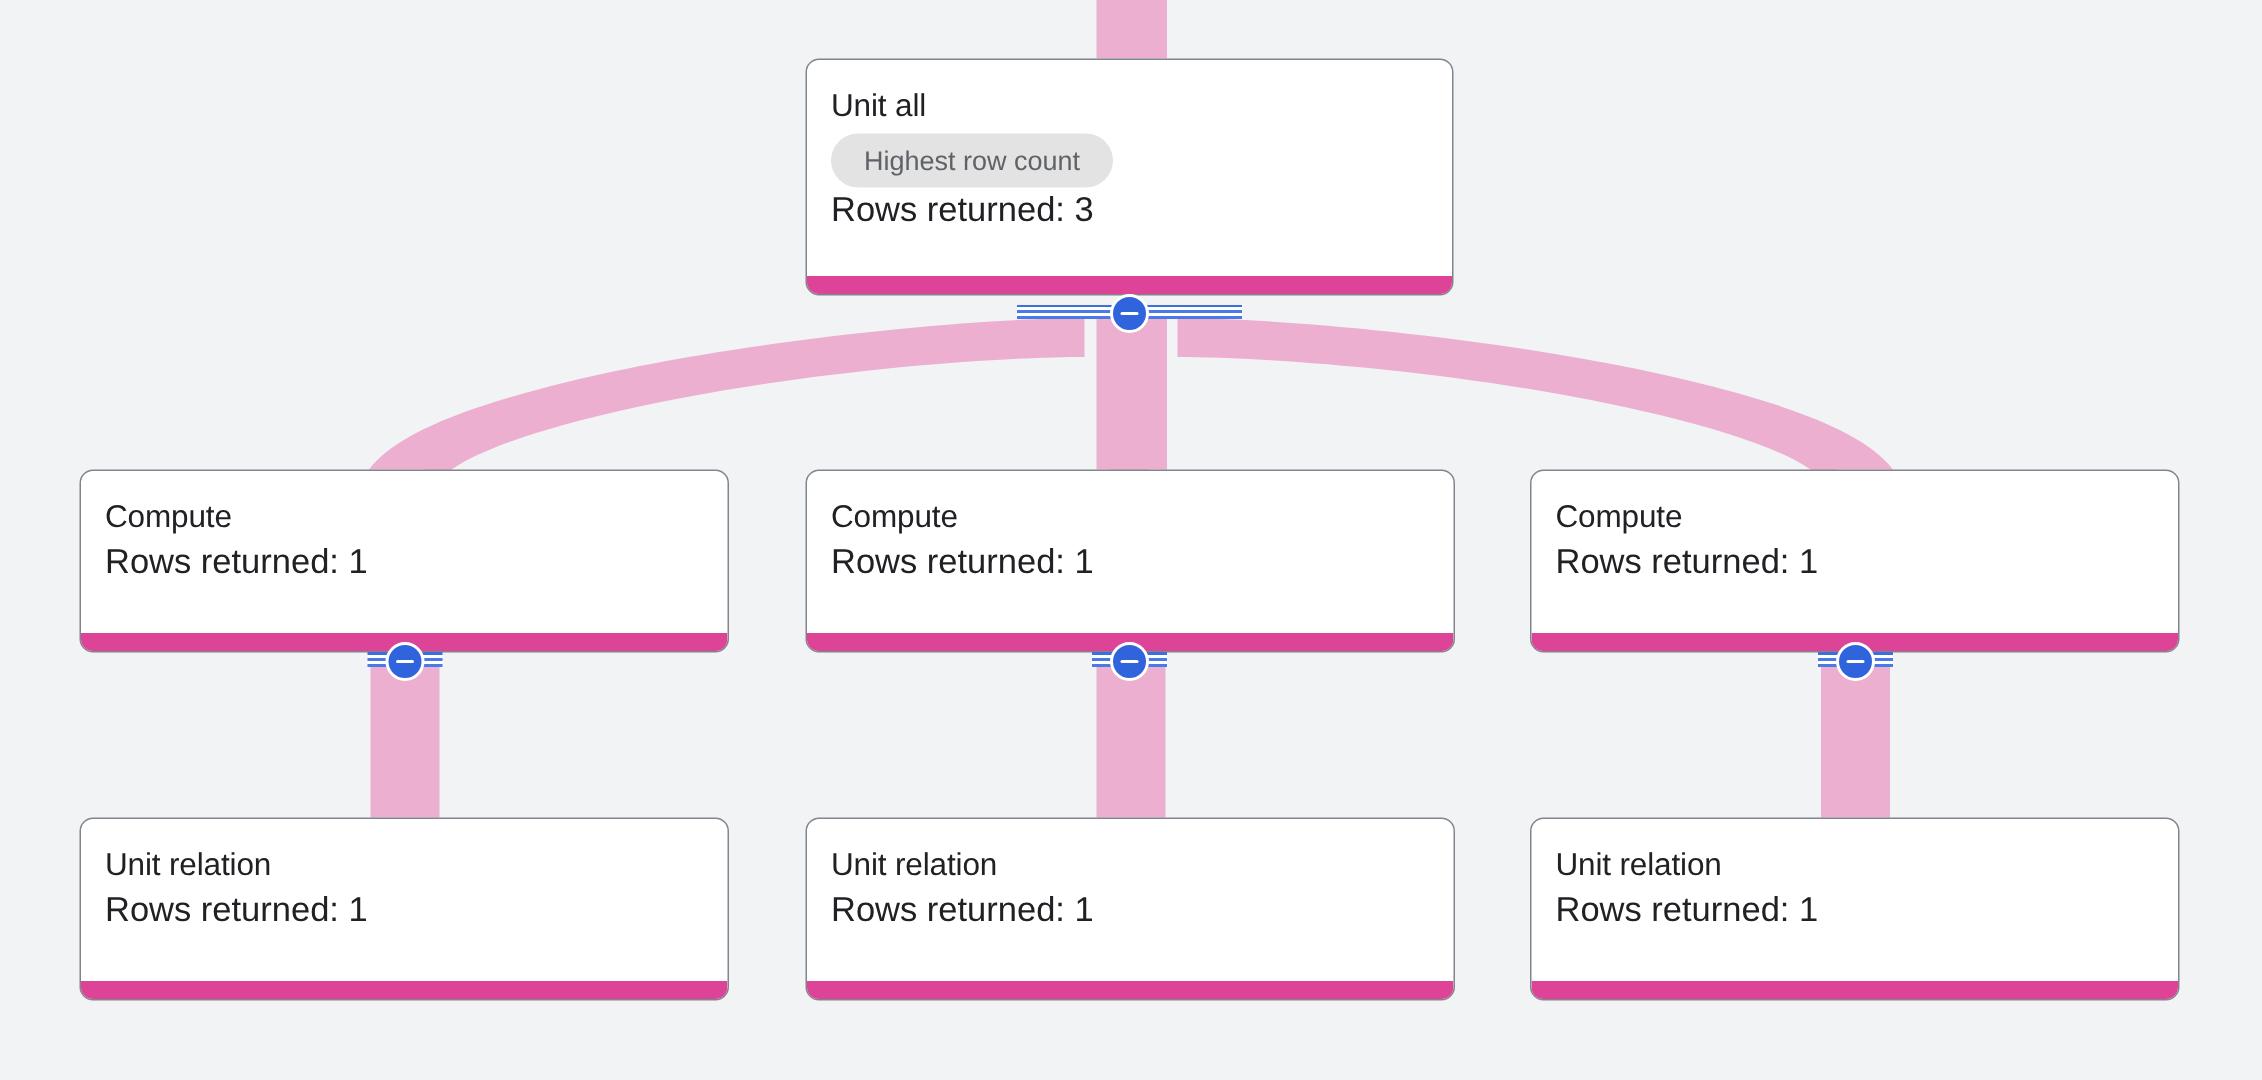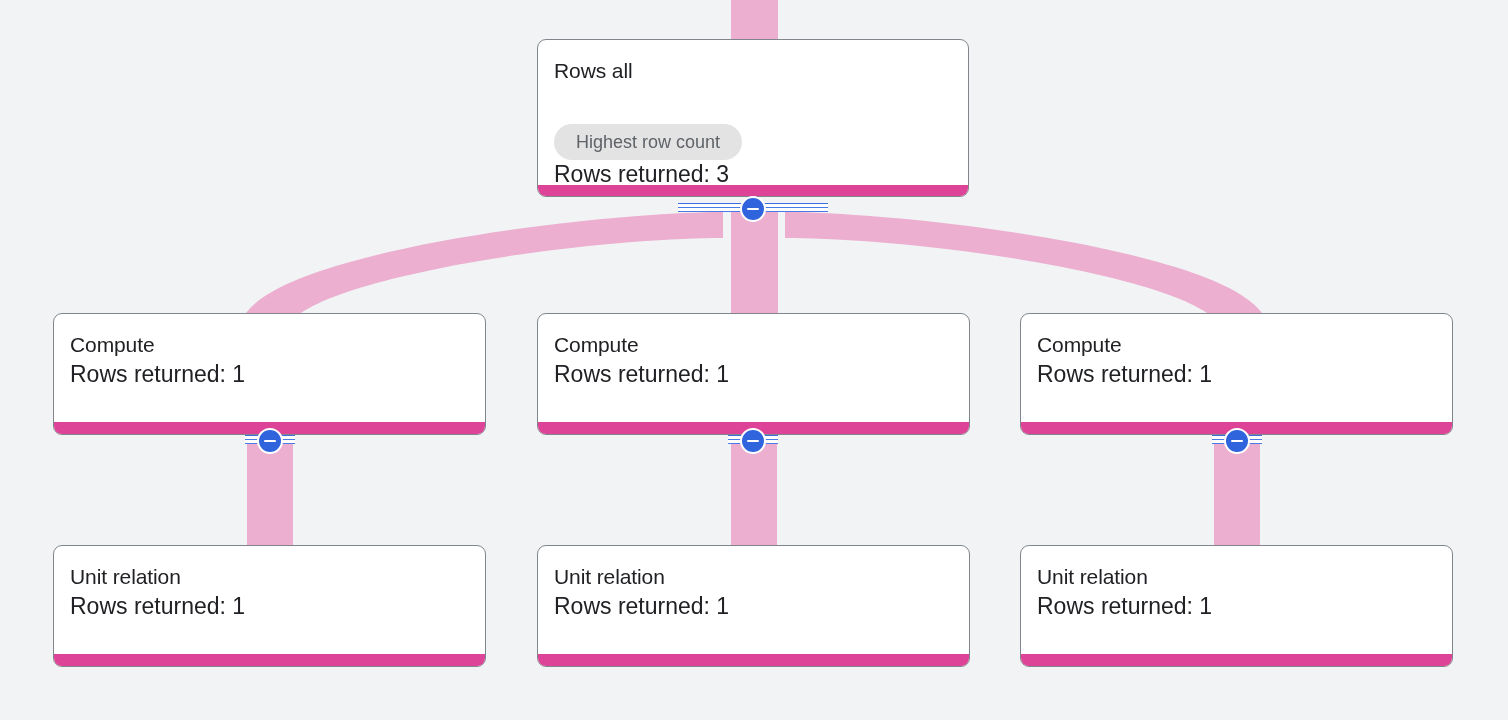--- a/index.html
+++ b/index.html
@@ -54,21 +54,20 @@
   }
   .node-badge {
     display: inline-block;
     background: #e3e3e3;
     color: #5f6368;
     font-size: 18px;
     line-height: 22px;
     border-radius: 18px;
     padding: 7px 22px;
     white-space: nowrap;
-    margin-top: 35px;
   }
   .node-rows {
     font-size: 23px;
     line-height: 22px;
     color: #202124;
     white-space: nowrap;
   }
   .node-bar {
     flex: 0 0 auto;
     height: 12px;
@@ -138,21 +137,21 @@
                C988,248 848,238 785,238 Z"></path>
 
       <path d="M247,443 L293,443 L293,545 L247,545 Z"></path>
       <path d="M731,443 L777,443 L777,545 L731,545 Z"></path>
       <path d="M1214,443 L1260,443 L1260,545 L1214,545 Z"></path>
     </g>
   </svg>
 
   <div class="node" style="left:537px; top:39px; width:432px; height:158px;">
     <div class="node-body">
-      <div class="node-title">Rows all</div>
+      <div class="node-title">Unit all</div>
       <div class="node-badge-row">
         <span class="node-badge">Highest row count</span>
       </div>
       <div class="node-rows">Rows returned: 3</div>
     </div>
     <div class="node-bar"></div>
   </div>
 
   <div class="node" style="left:53px; top:313px; width:433px; height:122px;">
     <div class="node-body">

